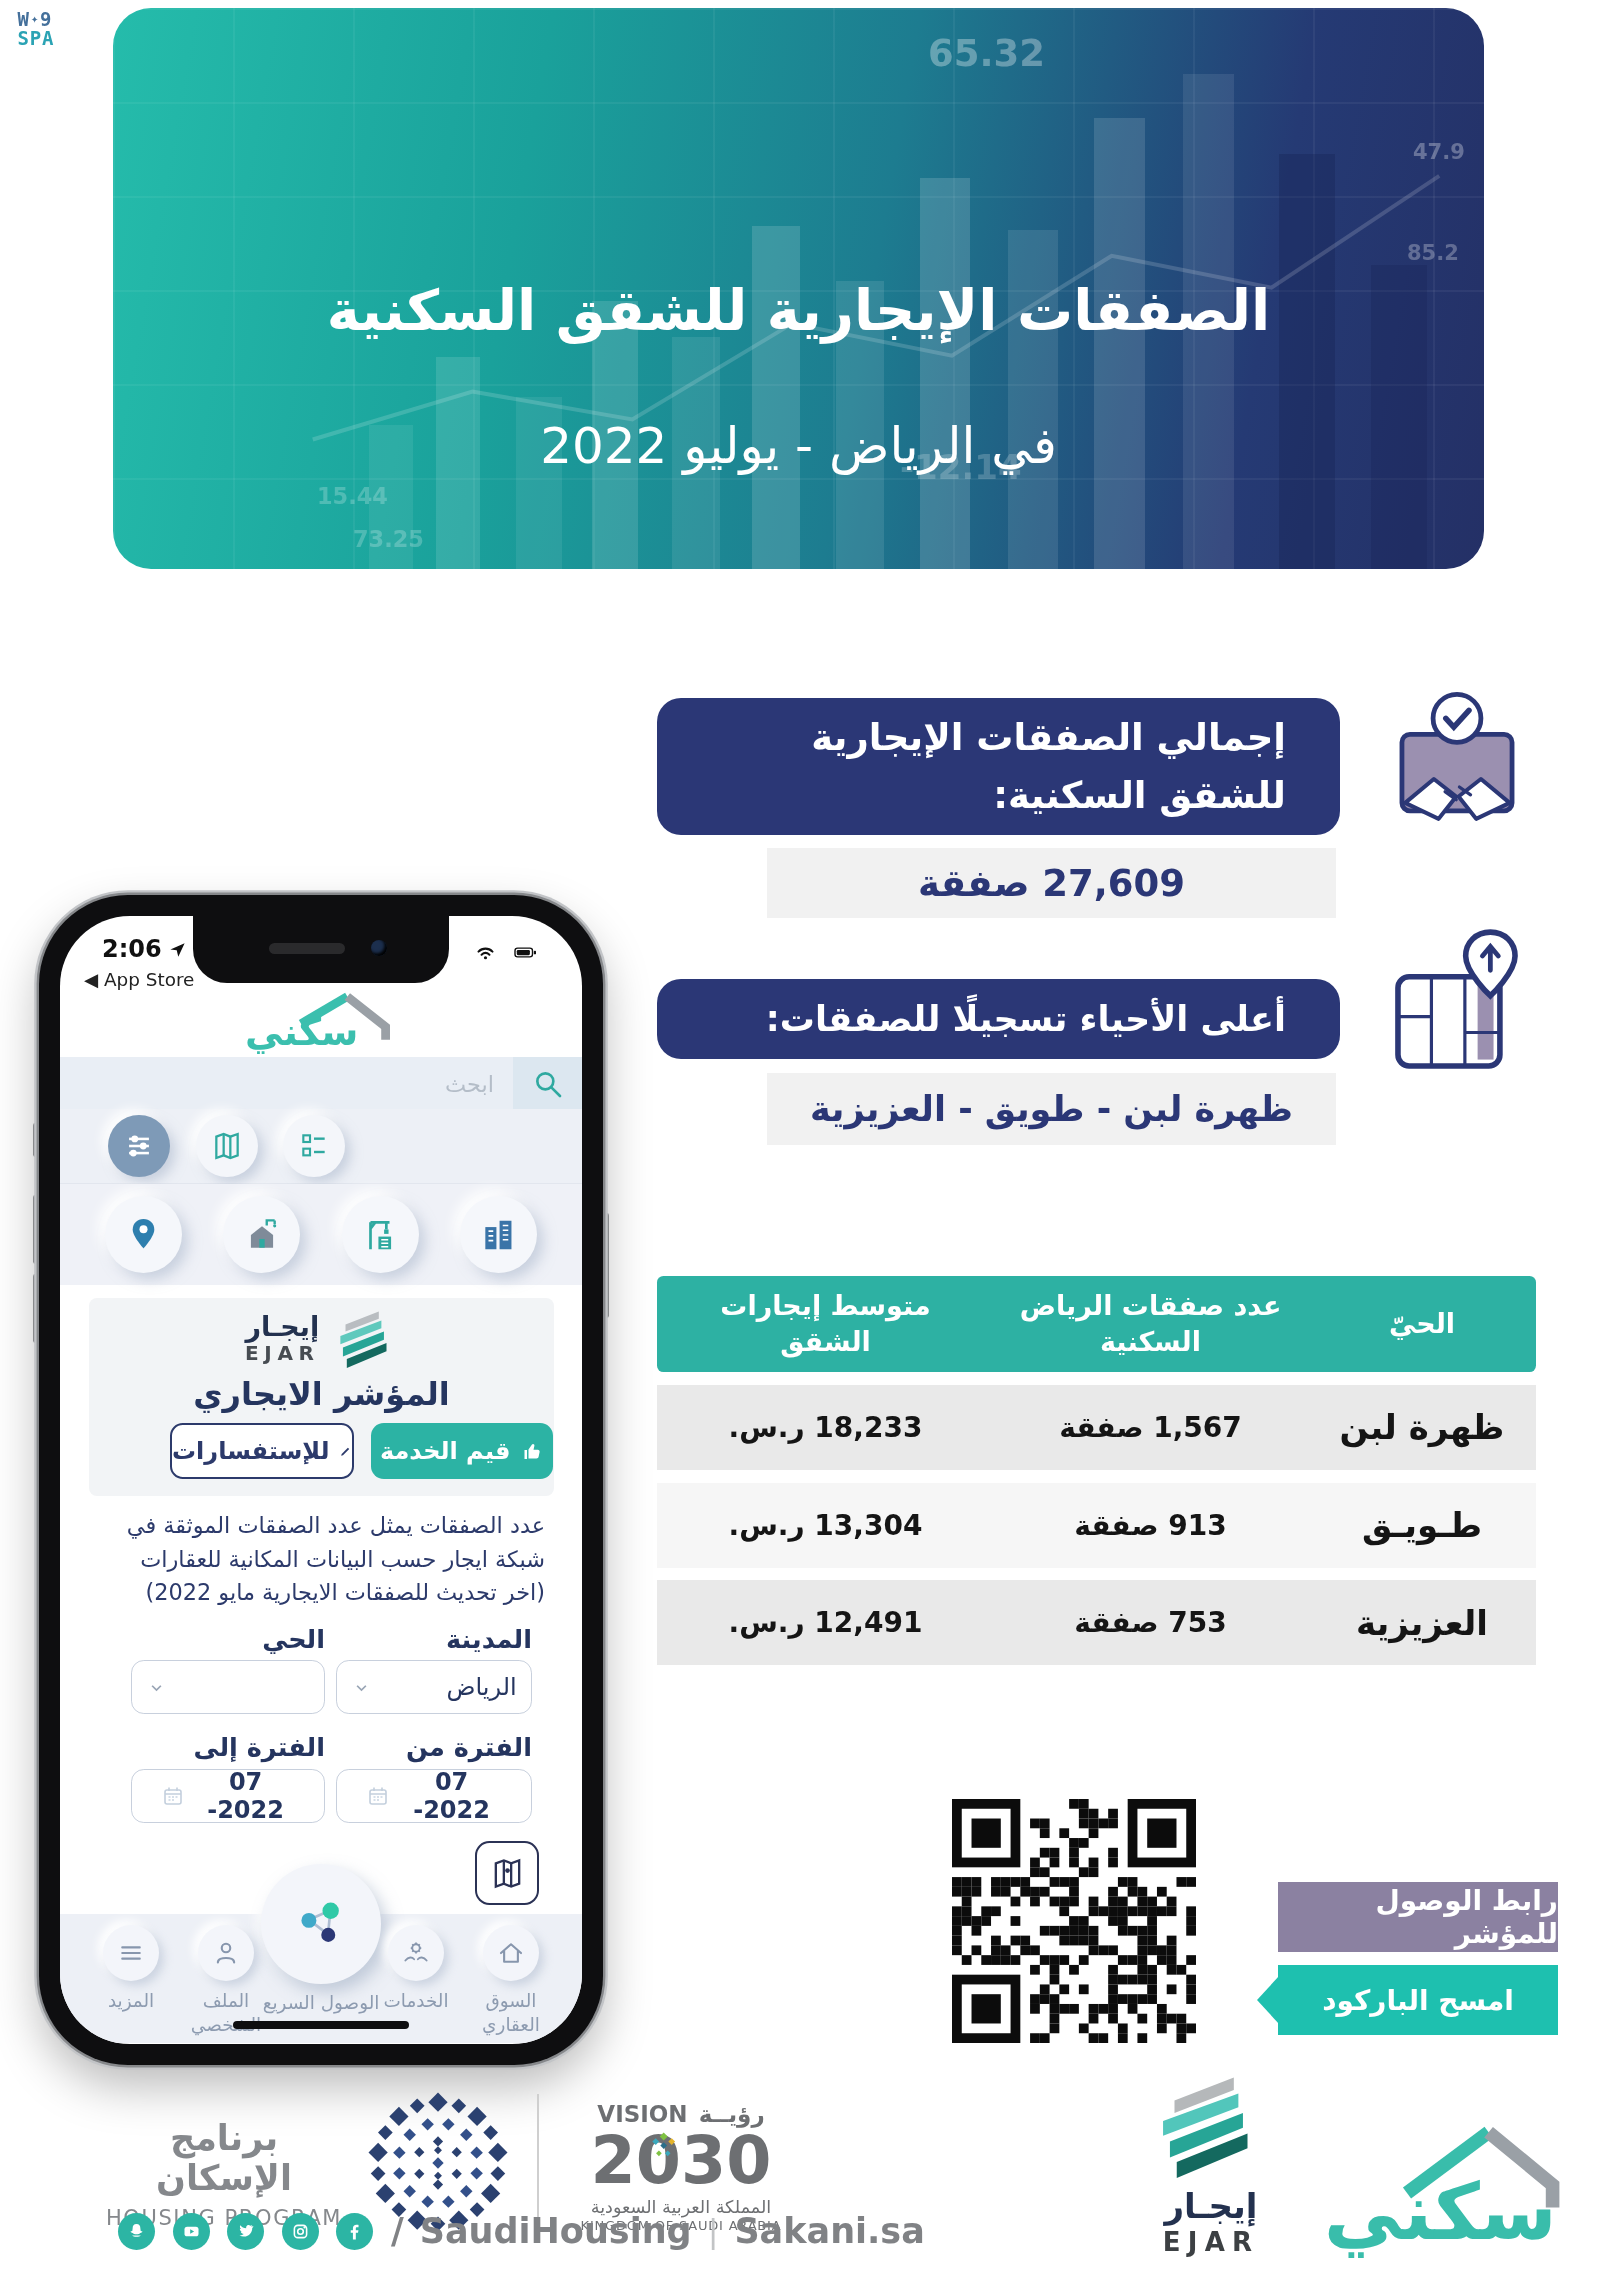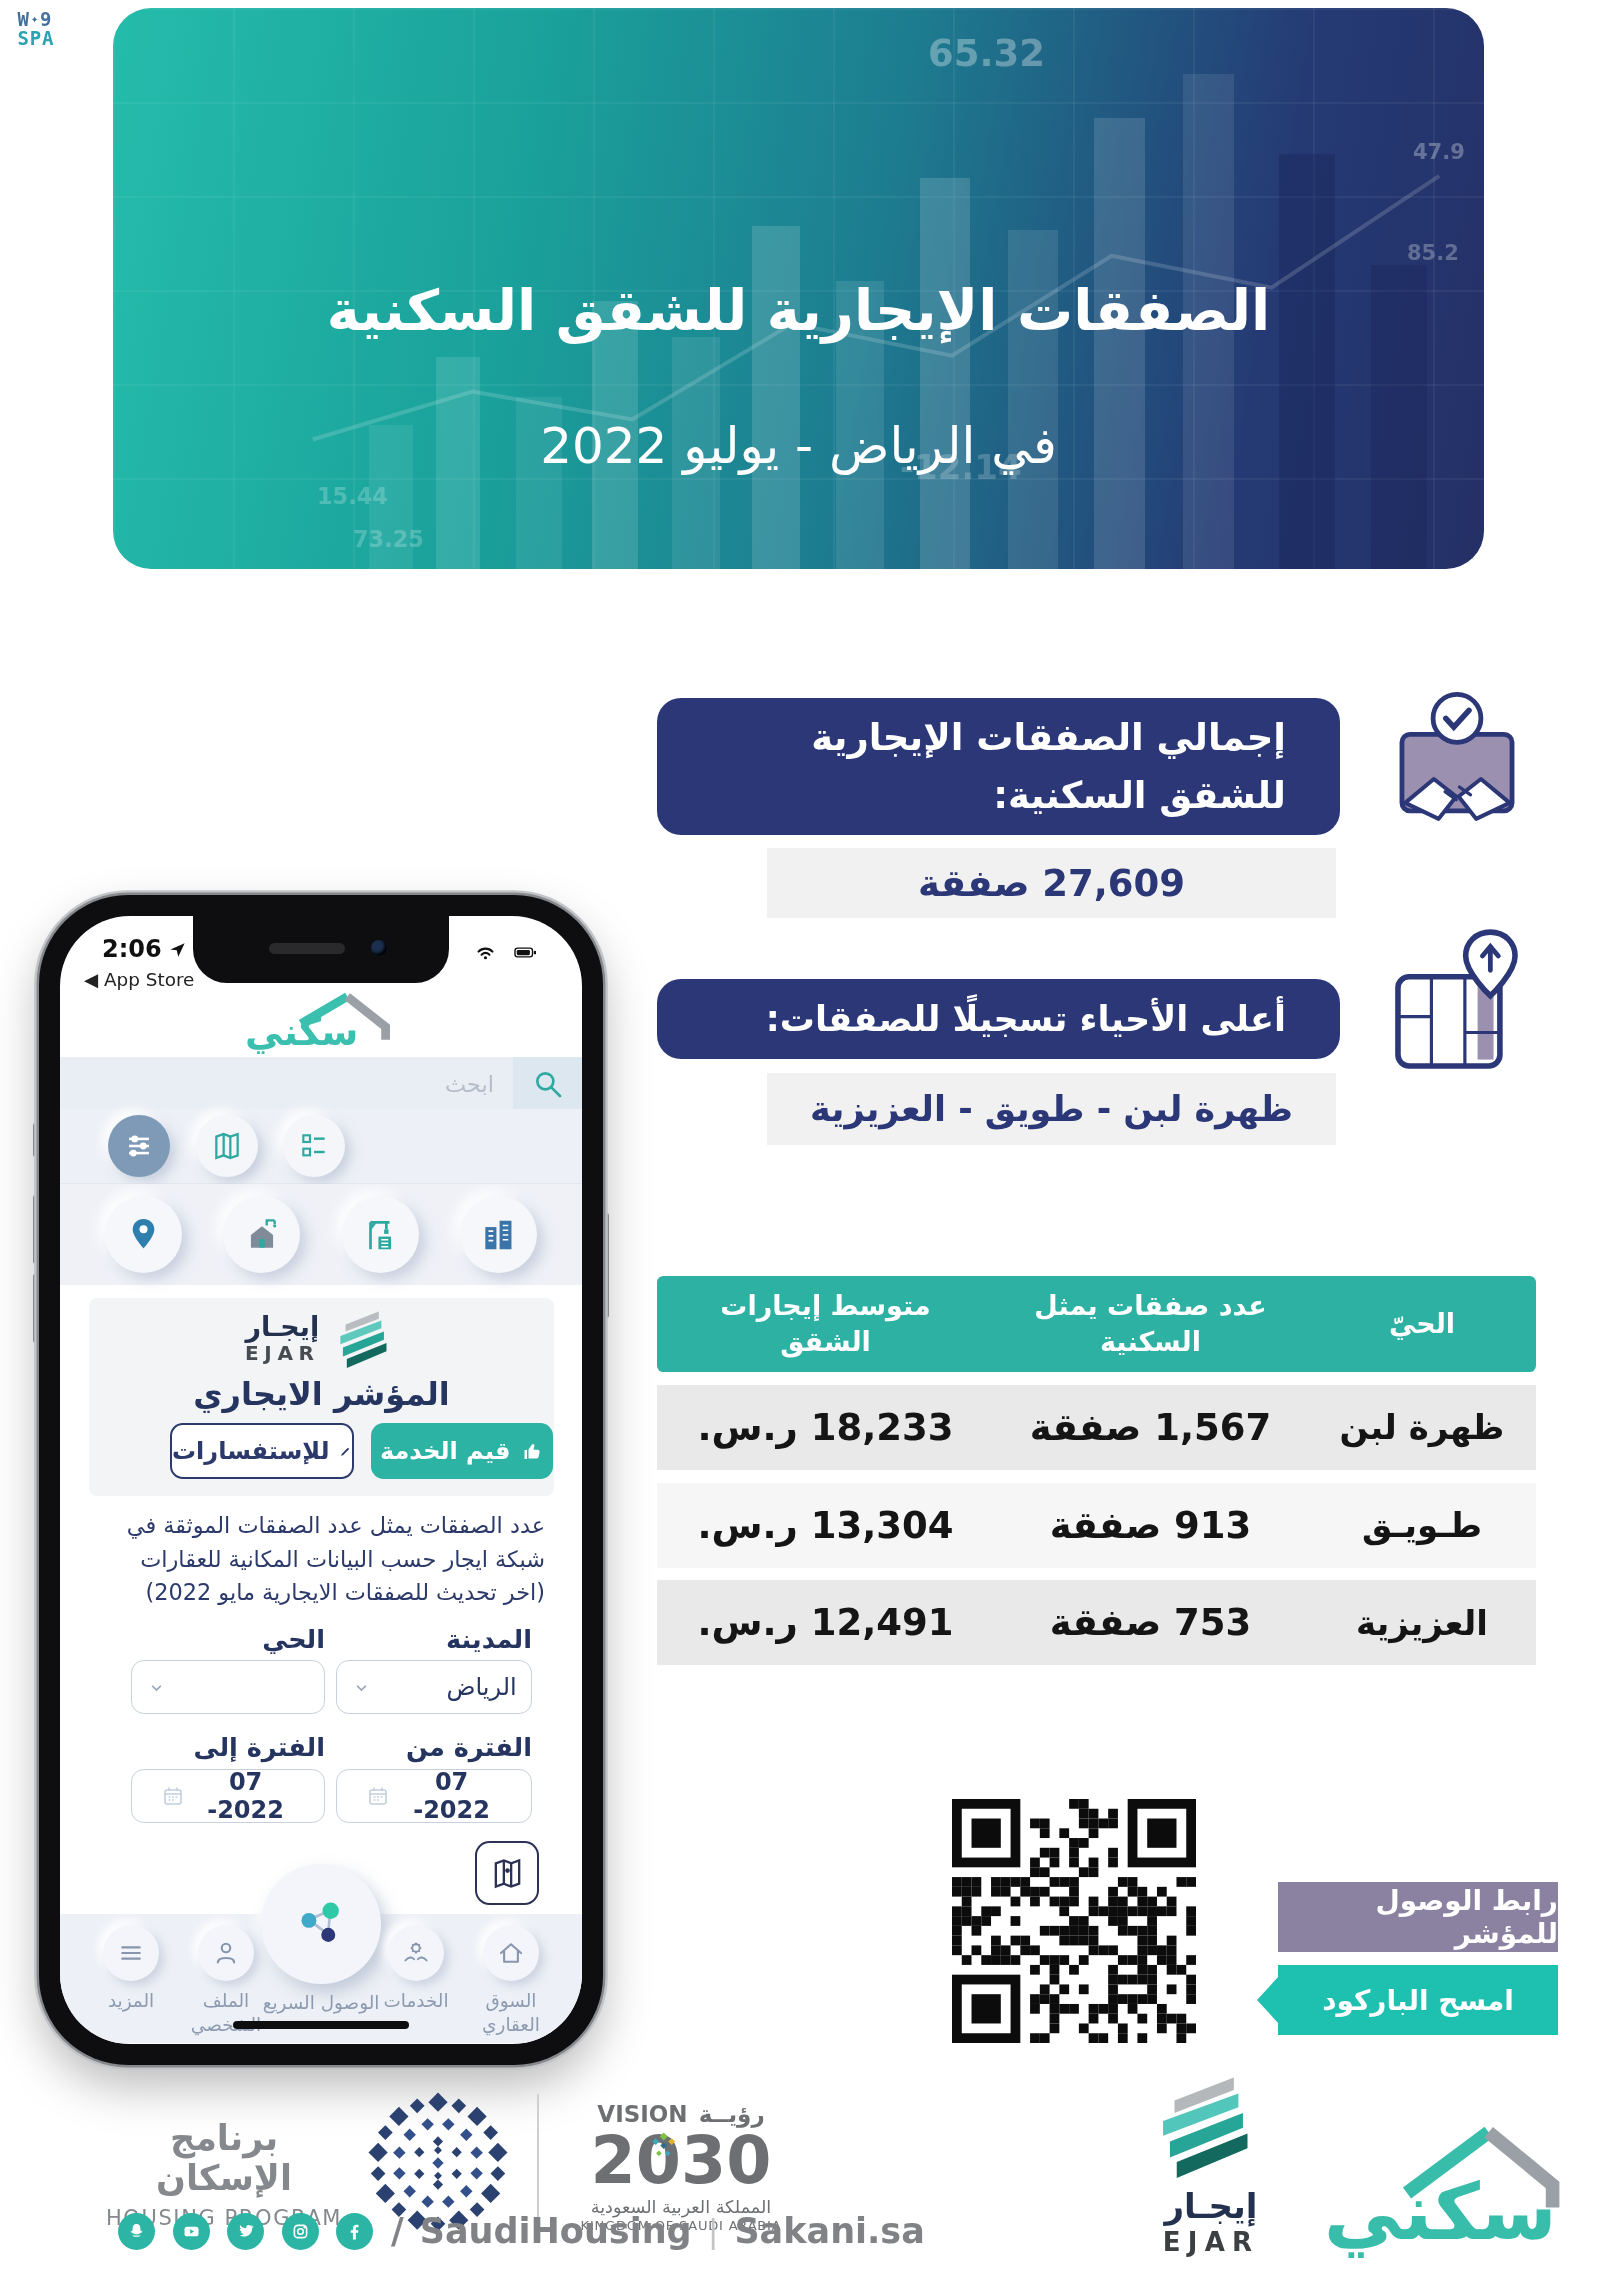--- a/index.html
+++ b/index.html
@@ -45,21 +45,21 @@
 
   
   .tbl{left:657px;top:1276px;width:879px;direction:rtl;}
   .tbl-head{display:grid;grid-template-columns:228px 315px 335px;background:#2db1a3;height:96px;
             border-radius:6.4px;color:#fff;font-weight:bold;font-size:27px;align-items:center;}
   .tbl-head .cell{text-align:center;line-height:1.35;}
   .tbl-row{display:grid;grid-template-columns:228px 315px 335px;height:85px;margin-top:12.8px;
            align-items:center;font-weight:bold;color:#151515;}
   .tbl-row .cell{text-align:center;}
   .row-a{background:#e9e9e9;} .row-b{background:#f6f6f6;}
-  .cell.district{font-size:34px;} .cell.num{font-size:37px;}
+  .cell.district{font-size:34px;} .cell.num{font-size:28px;}
 
   
   .phone{left:39px;top:895px;width:564px;height:1170px;}
   .phone-frame{position:absolute;inset:0;background:#0e0e10;border-radius:89px;
      box-shadow:0 0 0 2.4px #86888b,0 0 0 4.8px #c2c4c7,0 21px 48px rgba(0,0,0,.28);}
   .side-btn{position:absolute;background:#9a9c9f;border-radius:2.4px;}
   .phone-screen{position:absolute;left:21px;top:21px;width:522px;height:1128px;background:#fff;
      border-radius:70px;overflow:hidden;}
   .notch{position:absolute;left:133px;top:0;width:256px;height:67px;background:#0e0e10;
      border-radius:0 0 34px 34px;}
@@ -235,21 +235,21 @@
     <path d="M52 62 V174 M94 62 V174 M10 112 H52 M94 132 H138" stroke="#2b3776" stroke-width="4"></path>
     <path d="M126 6 C108 6 95 19 95 36 C95 57 126 86 126 86 C126 86 157 57 157 36 C157 19 144 6 126 6 Z" fill="#fff" stroke="#2b3776" stroke-width="7"></path>
     <path d="M126 54 V26 M116 36 L126 24 L136 36" fill="none" stroke="#2b3776" stroke-width="6" stroke-linecap="round"></path>
   </svg>
   <div class="abs stat-value val2 ar">ظهرة لبن - طويق - العزيزية</div>
 
   <div class="abs tbl">
     <div class="tbl-head">
       <div class="cell">الحيّ</div>
       <div class="cell">
-        <span style="display:block">عدد صفقات يمثل</span>
+        <span style="display:block">عدد صفقات الرياض</span>
         <span style="display:block">السكنية</span>
       </div>
       <div class="cell">
         <span style="display:block">متوسط إيجارات</span>
         <span style="display:block">الشقق</span>
       </div>
     </div>
     <div class="tbl-row row-a">
       <div class="cell district">ظهرة لبن</div>
       <div class="cell num">1,567 صفقة</div>

